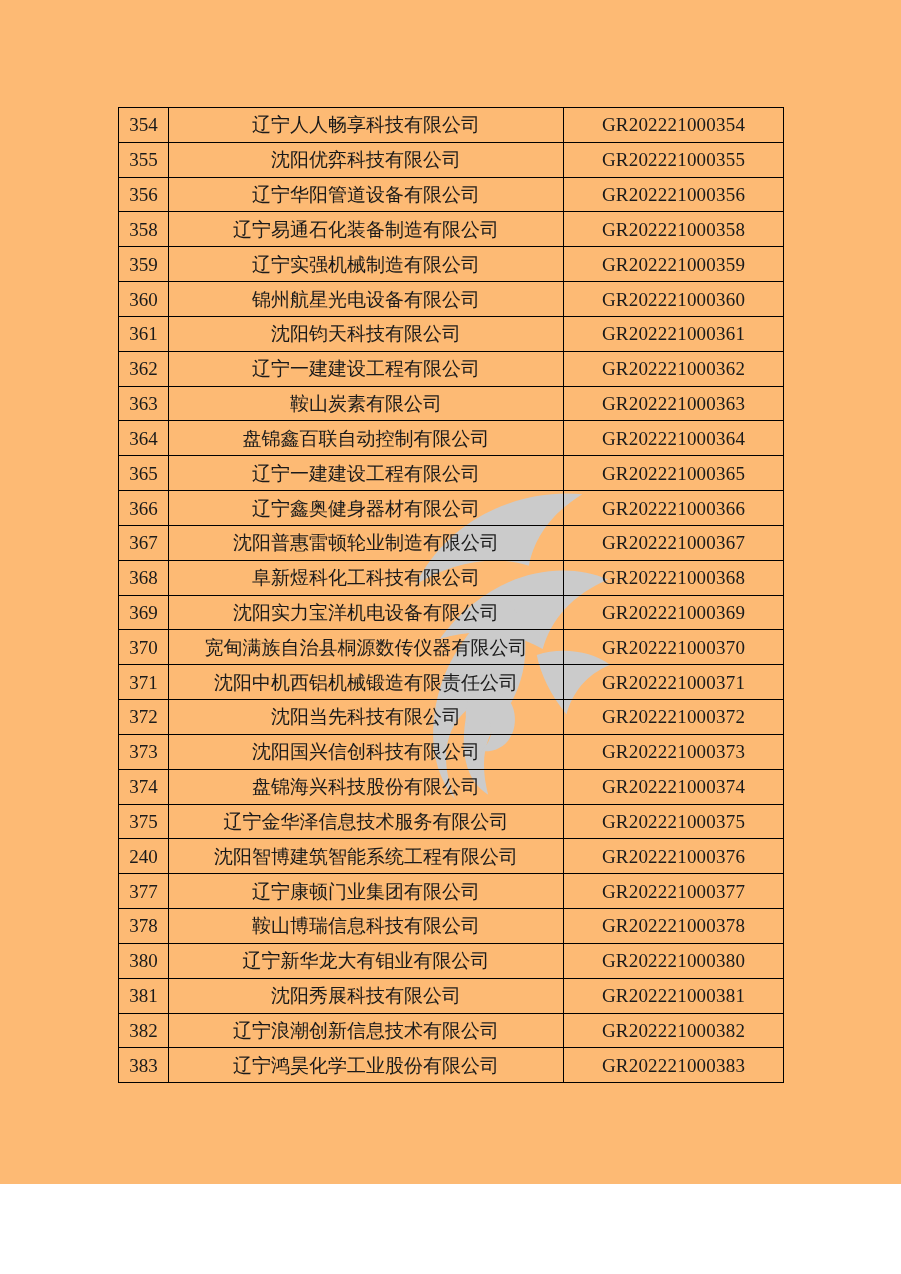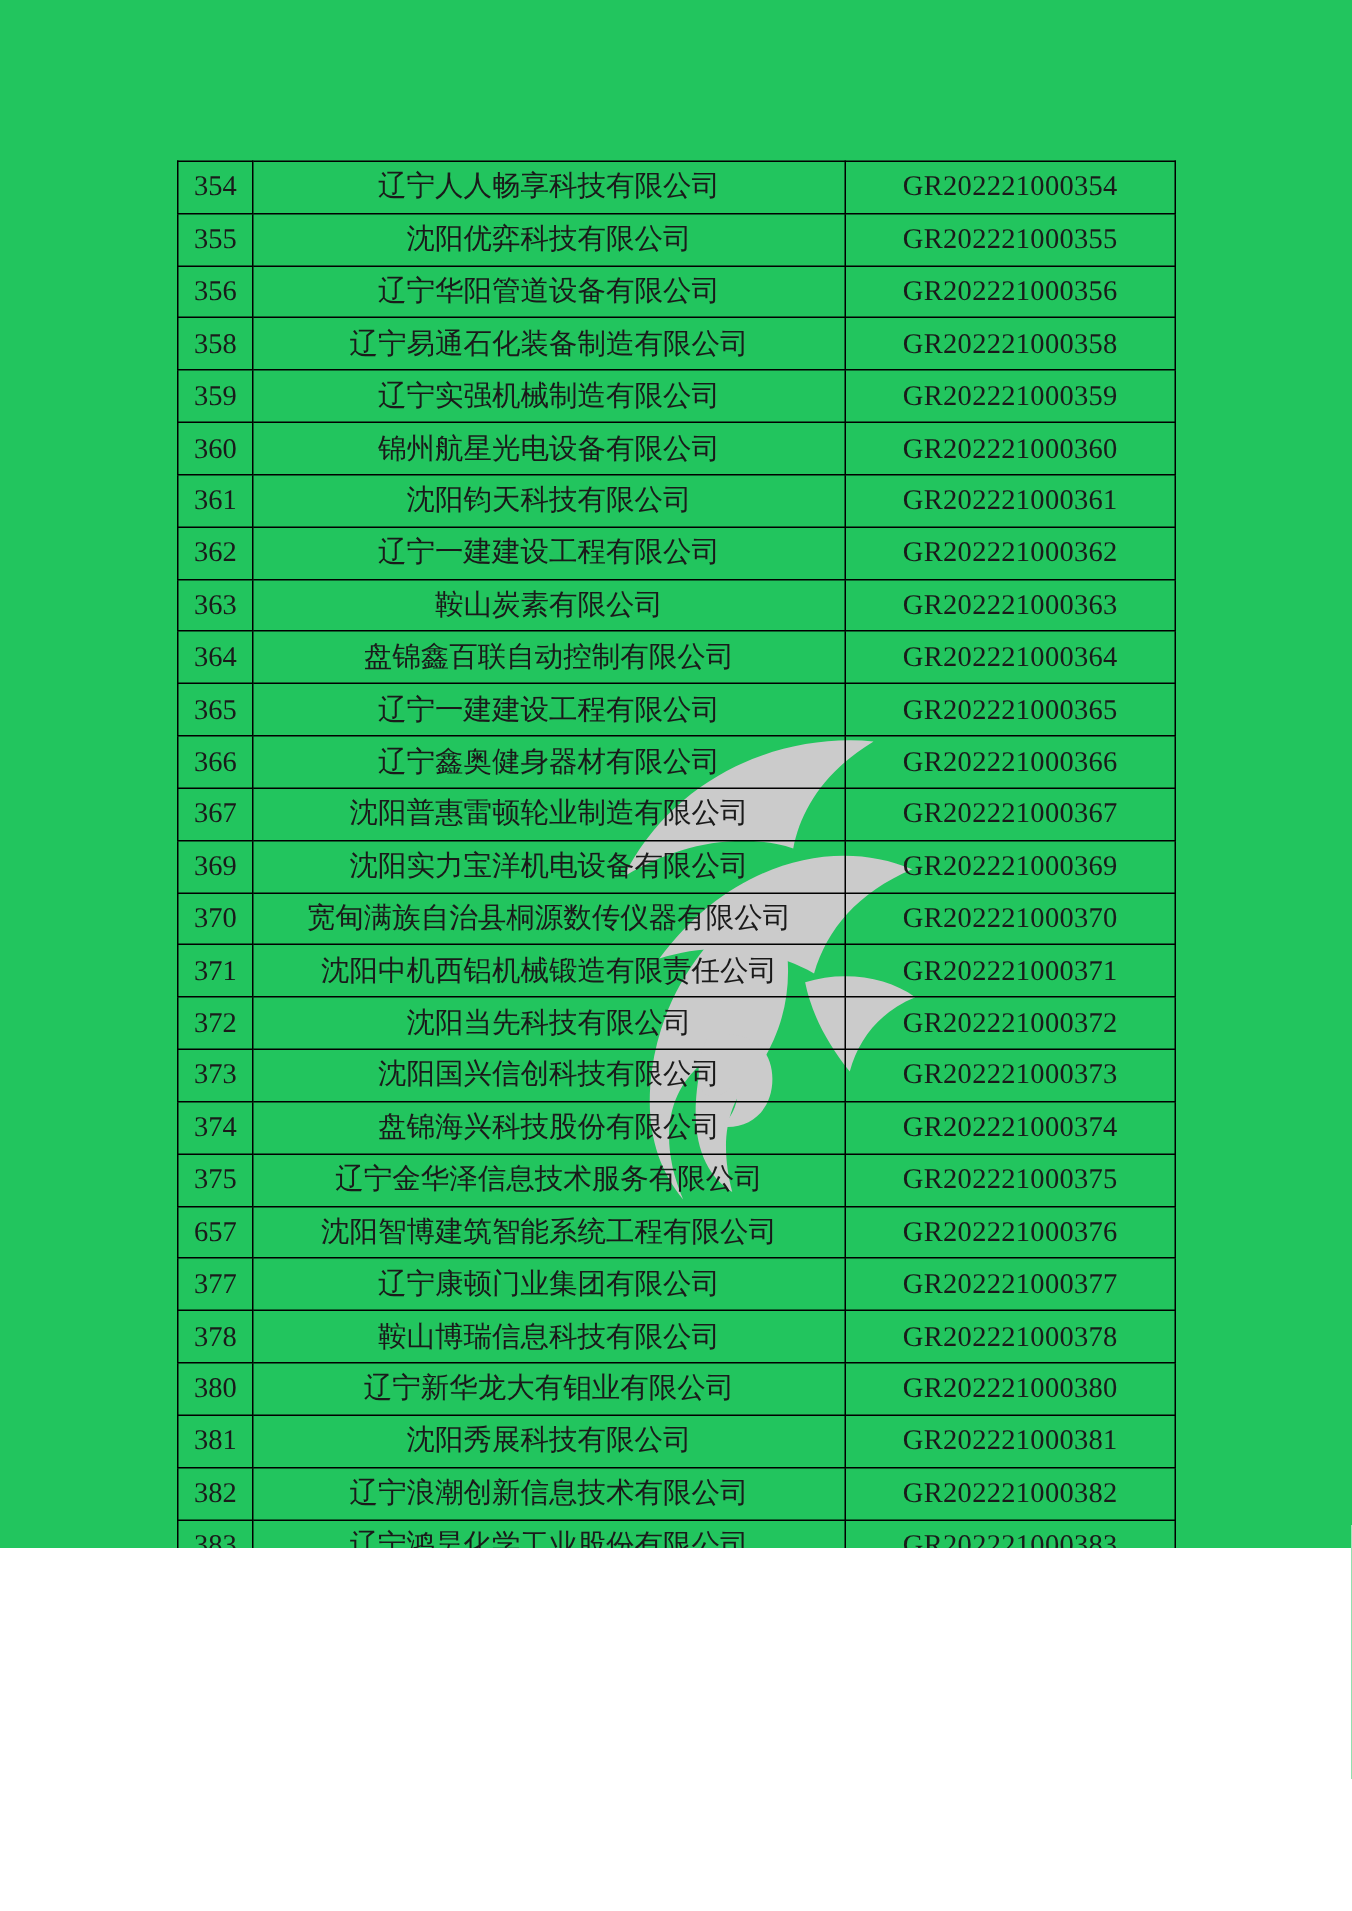--- a/index.html
+++ b/index.html
@@ -4,22 +4,22 @@
 <style>
   * { margin: 0; padding: 0; box-sizing: border-box; }
   html, body { background: #ffffff; }
   body {
     font-family: "Liberation Serif", "DejaVu Serif", serif;
     width: 901px;
   }
   .page {
     position: relative;
     width: 901px;
-    height: 1032px;
-    background: #22c55e;
+    height: 1184px;
+    background: #fdba74;
     overflow: hidden;
   }
   .watermark {
     position: absolute;
     left: 388px;
     top: 480px;
     width: 238px;
     height: 328px;
     z-index: 0;
     pointer-events: none;
@@ -143,20 +143,25 @@
       <td class="col-name">辽宁鑫奥健身器材有限公司</td>
       <td class="col-code">GR202221000366</td>
     </tr>
 
     <tr>
       <td class="col-no">367</td>
       <td class="col-name">沈阳普惠雷顿轮业制造有限公司</td>
       <td class="col-code">GR202221000367</td>
     </tr>
 
+    <tr>
+      <td class="col-no">368</td>
+      <td class="col-name">阜新煜科化工科技有限公司</td>
+      <td class="col-code">GR202221000368</td>
+    </tr>
 
     <tr>
       <td class="col-no">369</td>
       <td class="col-name">沈阳实力宝洋机电设备有限公司</td>
       <td class="col-code">GR202221000369</td>
     </tr>
 
     <tr>
       <td class="col-no">370</td>
       <td class="col-name">宽甸满族自治县桐源数传仪器有限公司</td>
@@ -187,21 +192,21 @@
       <td class="col-code">GR202221000374</td>
     </tr>
 
     <tr>
       <td class="col-no">375</td>
       <td class="col-name">辽宁金华泽信息技术服务有限公司</td>
       <td class="col-code">GR202221000375</td>
     </tr>
 
     <tr>
-      <td class="col-no">657</td>
+      <td class="col-no">240</td>
       <td class="col-name">沈阳智博建筑智能系统工程有限公司</td>
       <td class="col-code">GR202221000376</td>
     </tr>
 
     <tr>
       <td class="col-no">377</td>
       <td class="col-name">辽宁康顿门业集团有限公司</td>
       <td class="col-code">GR202221000377</td>
     </tr>
 

